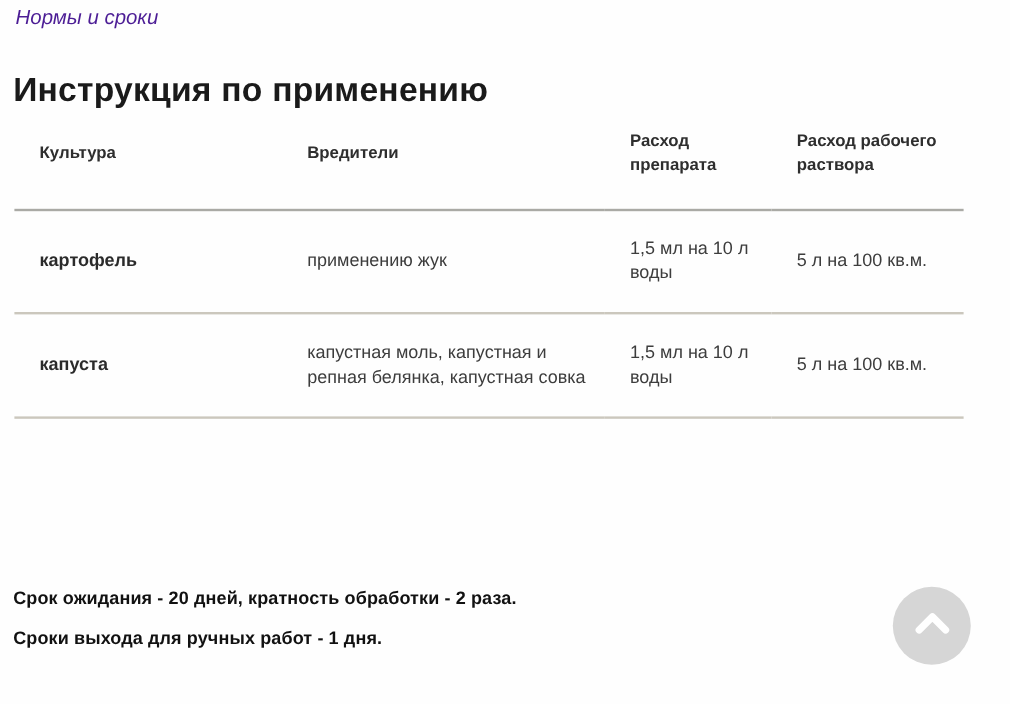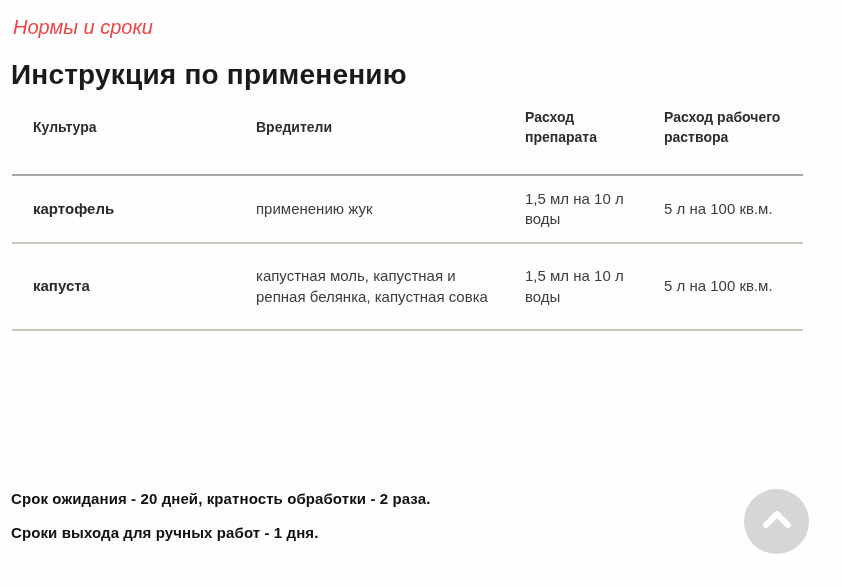--- a/index.html
+++ b/index.html
@@ -5,24 +5,24 @@
   * { margin: 0; padding: 0; box-sizing: border-box; }
   html, body { width: 842px; height: 587px; }
   body {
     position: relative;
     background: #fefefe;
     font-family: "Liberation Sans", "DejaVu Sans", sans-serif;
     overflow: hidden;
   }
   .breadcrumb {
     position: absolute;
-    left: 13px; top: 16px;
-    font-size: 20px;
+    left: 13px; top: 5px;
+    font-size: 17px;
     font-style: italic;
-    color: #ef4444;
+    color: #4c1d95;
     cursor: pointer;
   }
   .page-title {
     position: absolute;
     left: 11px; top: 59px;
     font-size: 28px;
     font-weight: bold;
     color: #1a1a1a;
     letter-spacing: 0.2px;
   }
@@ -42,21 +42,21 @@
   }
   .itable thead tr { height: 95px; }
   .itable thead th {
     font-size: 14px;
     font-weight: bold;
     color: #2e2e2e;
     border-bottom: 2px solid #aaaaa5;
     line-height: 1.45;
   }
   .itable tbody tr { border-bottom: 2px solid #cbc7bd; }
-  .itable tbody tr.r1 { height: 68px; margin-top: 16px; }
+  .itable tbody tr.r1 { height: 86px; margin-top: 16px; }
   .itable tbody tr.r2 { height: 73px; }
   .itable tbody tr.r3 { height: 87px; }
   .itable td { color: #3d3d3d; }
   .itable td.culture {
     font-weight: bold;
     color: #2b2b2b;
   }
   .notes {
     position: absolute;
     left: 11px; top: 489px;

